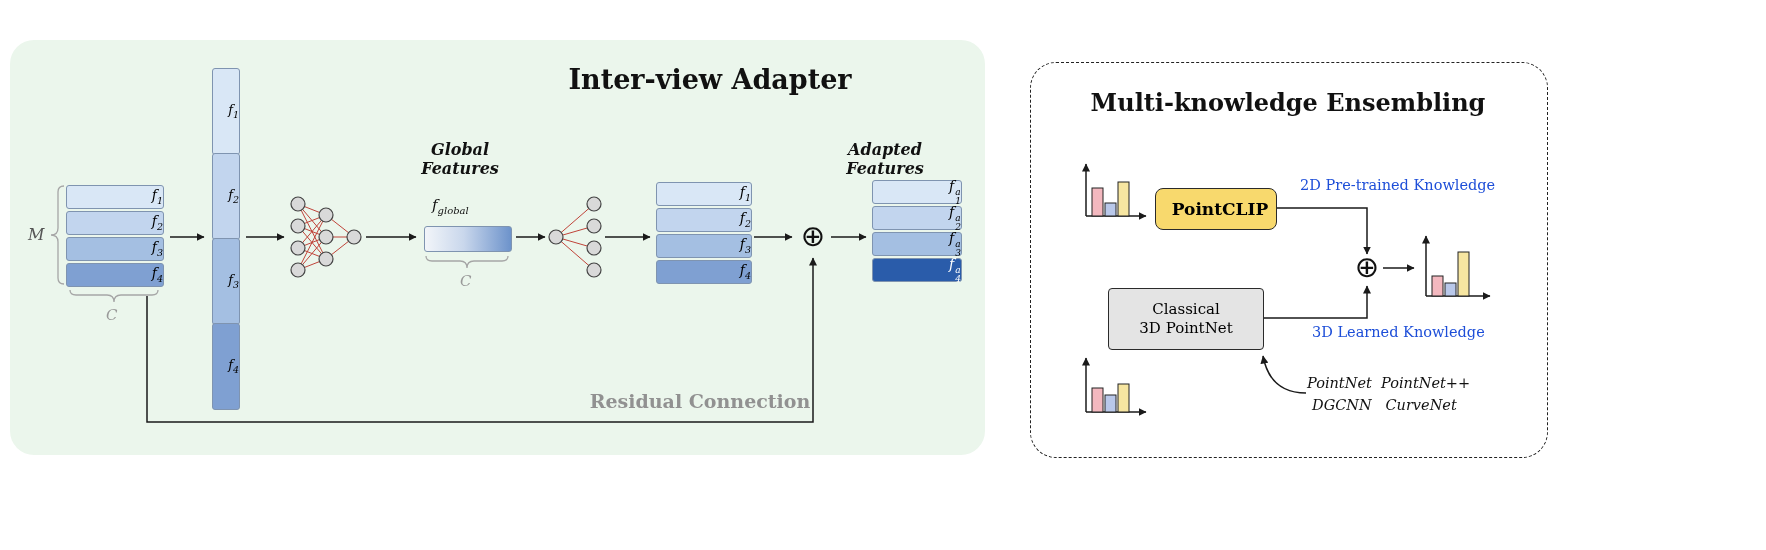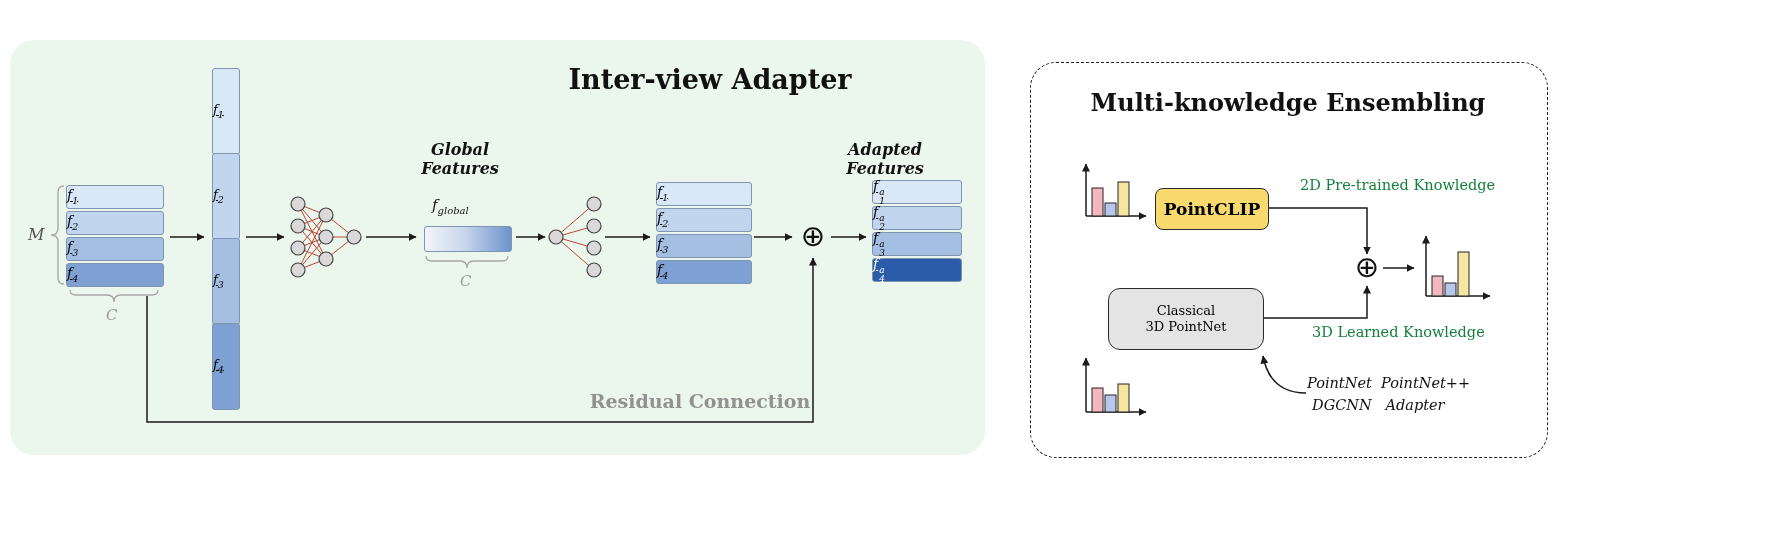--- a/index.html
+++ b/index.html
@@ -7,23 +7,23 @@
             font-family:"DejaVu Serif", serif; overflow:hidden; }
   .panel-bg { position:absolute; z-index:0; }
   #left-bg  { left:10px; top:40px; width:975px; height:415px; border-radius:24px; }
   #right-bg { left:1030px; top:62px; width:516px; height:394px; border-radius:26px;
               background:#fff; border:1.6px dashed #222; }
   #overlay { position:absolute; left:0; top:0; z-index:1; }
   .lbl { position:absolute; z-index:2; color:#111; font-family:"DejaVu Serif", serif; }
   .it { font-style:italic; }
   .bold { font-weight:bold; }
   .center { text-align:center; }
-  .muted { color:#15803d; }
+  .muted { color:#1d4ed8; }
   .bar { position:absolute; z-index:2; border:1px solid #7f94b0; border-radius:3px;
-         display:flex; align-items:center; justify-content:flex-start;text-decoration:underline; }
+         display:flex; align-items:center; justify-content:flex-end; }
   .flab { font-style:italic; font-size:14px; line-height:1; }
   .flab sub { font-size:9.5px; font-style:italic; }
   .flab-sm { font-size:13px; }
   .ss { display:inline-flex; flex-direction:column; font-size:9px; line-height:1;
         vertical-align:-4px; margin-left:1px; font-style:italic; }
   .box { position:absolute; z-index:2; border:1.6px solid #2a2a2a;
          display:flex; flex-direction:column; align-items:center; justify-content:center;
          font-family:"DejaVu Serif", serif; }
   .oplus { position:absolute; z-index:2; width:32px; height:32px; text-align:center;
            font-family:"DejaVu Sans", sans-serif; font-size:29px; line-height:31px; color:#111; }
@@ -212,30 +212,30 @@
     <span class="flab"><i>f</i><span class="ss">
           <span>a</span>
           <span>4</span>
         </span></span>
     </div>
 
   <div class="lbl bold center" style="left:580px;top:390px;width:240px;font-size:19px;color:#919191">Residual Connection</div>
 
   <div class="lbl bold center" style="left:1080px;top:88px;width:416px;font-size:24px">Multi-knowledge Ensembling</div>
 
-  <div class="box bold" style="left: 1155px; top: 188px; width: 112px; height: 40px; border-radius: 8px; font-size: 17px; background-color: rgb(248, 217, 109);">
+  <div class="box bold" style="left: 1155px; top: 188px; width: 112px; height: 40px; border-radius: 8px; font-size: 17px; background-color: rgb(248, 217, 109); padding-left: 8px;">
     <span>PointCLIP</span>
   </div>
 
-  <div class="box" style="left: 1108px; top: 288px; width: 154px; height: 60px; border-radius: 12px; font-size: 13px; line-height: 1.25; background-color: rgb(228, 228, 228);">
+  <div class="box" style="left: 1108px; top: 288px; width: 154px; height: 60px; border-radius: 4px; font-size: 15px; line-height: 1.25; background-color: rgb(228, 228, 228);">
     <span>Classical</span>
     <span>3D PointNet</span>
   </div>
 
   <div class="lbl muted" style="left:1300px;top:177px;font-size:14.5px">2D Pre-trained Knowledge</div>
   <div class="lbl muted" style="left:1312px;top:324px;font-size:14.5px">3D Learned Knowledge</div>
 
   <div class="oplus" style="left:1351px;top:252px">⊕</div>
 
   <div class="lbl it pre" style="left:1298px;top:375px;font-size:14.5px">PointNet  PointNet++</div>
-  <div class="lbl it pre" style="left:1303px;top:397px;font-size:14.5px">DGCNN   Adapter</div>
+  <div class="lbl it pre" style="left:1303px;top:397px;font-size:14.5px">DGCNN   CurveNet</div>
 
 </div>
 
 </body></html>

